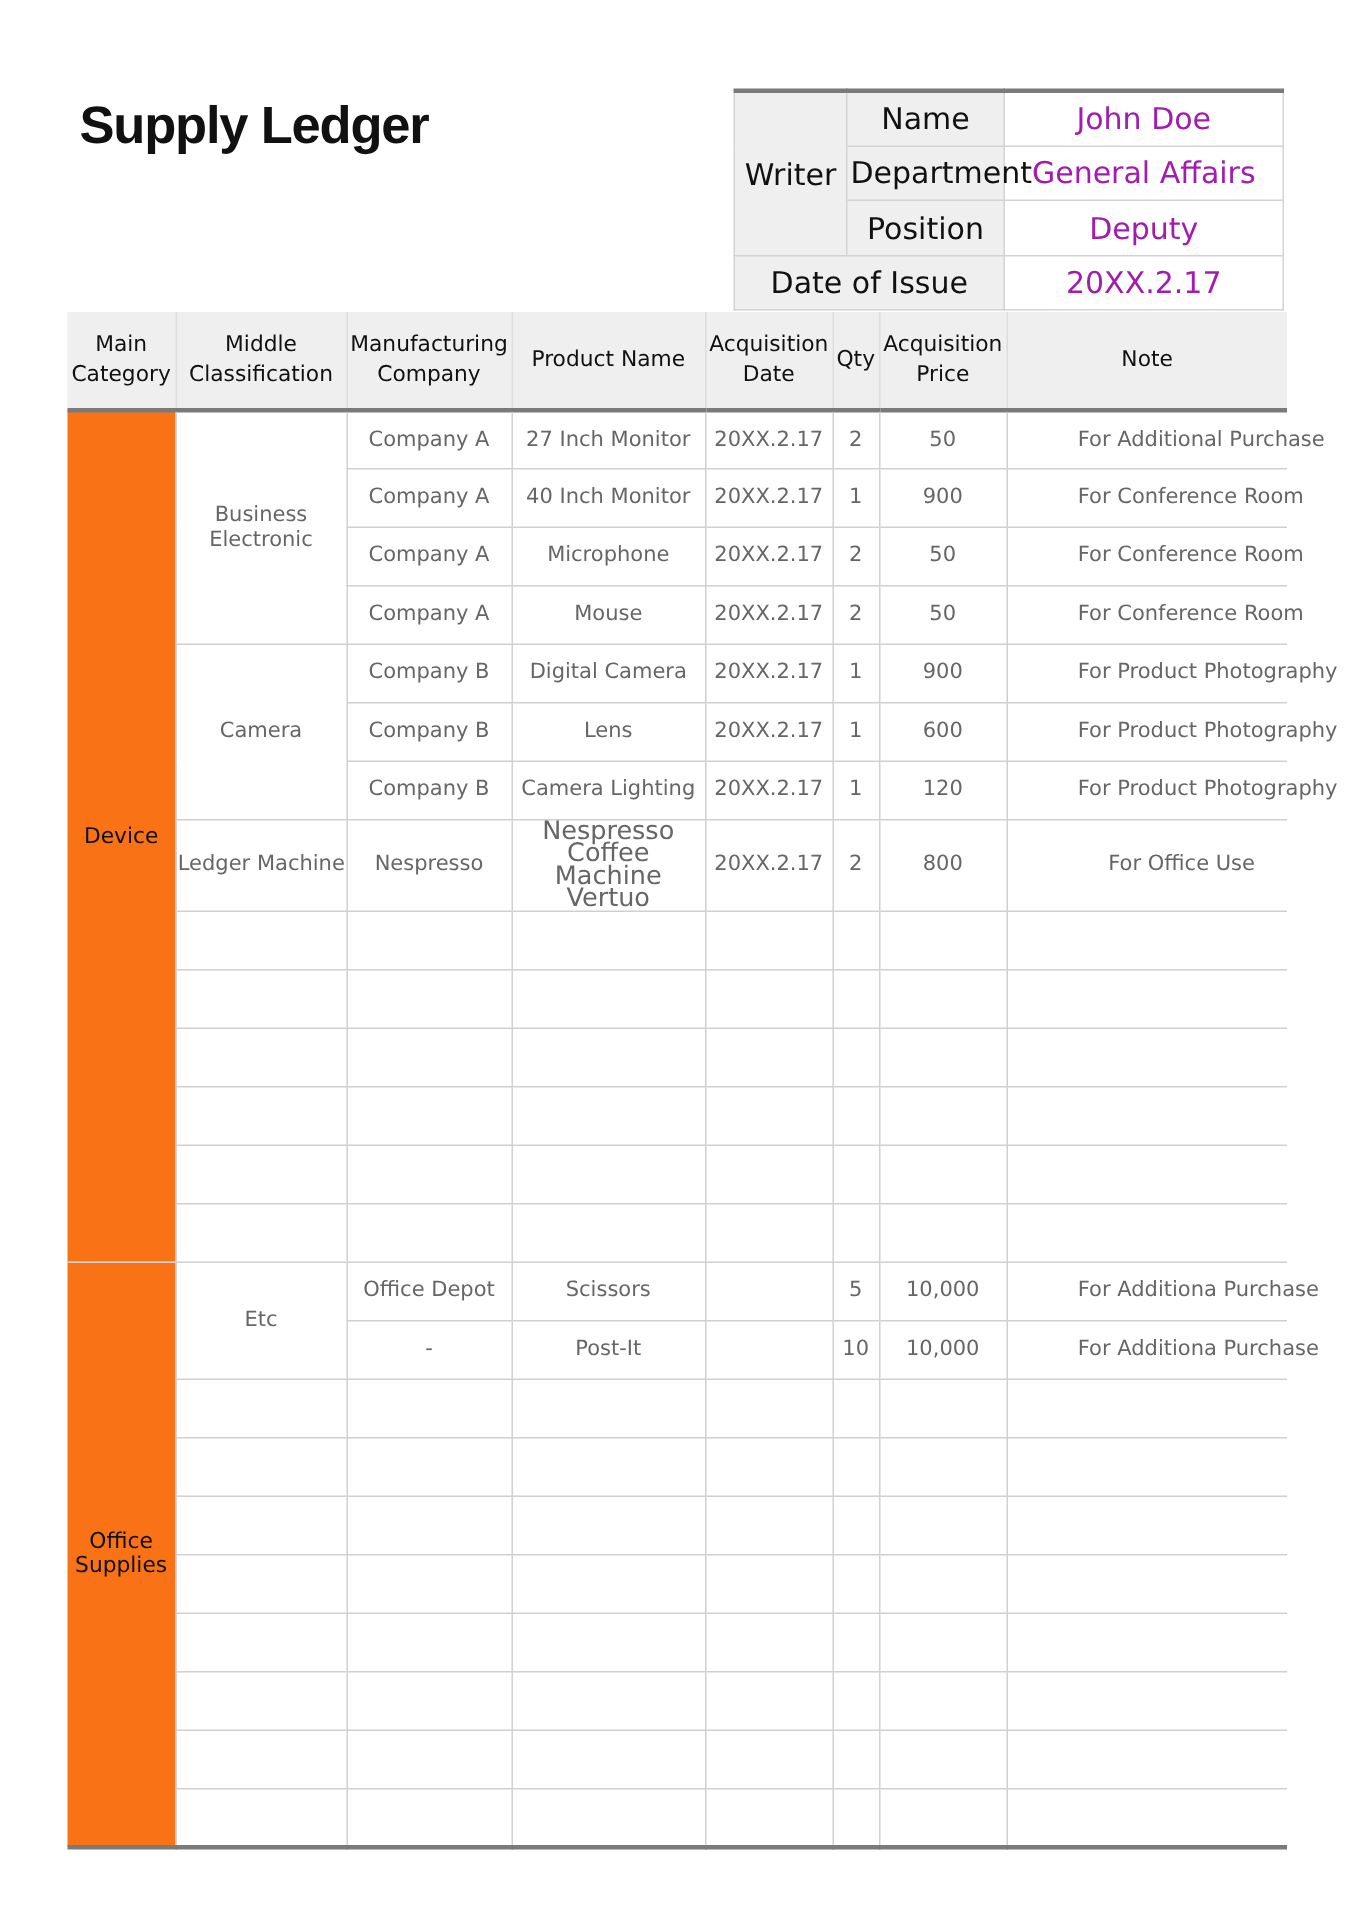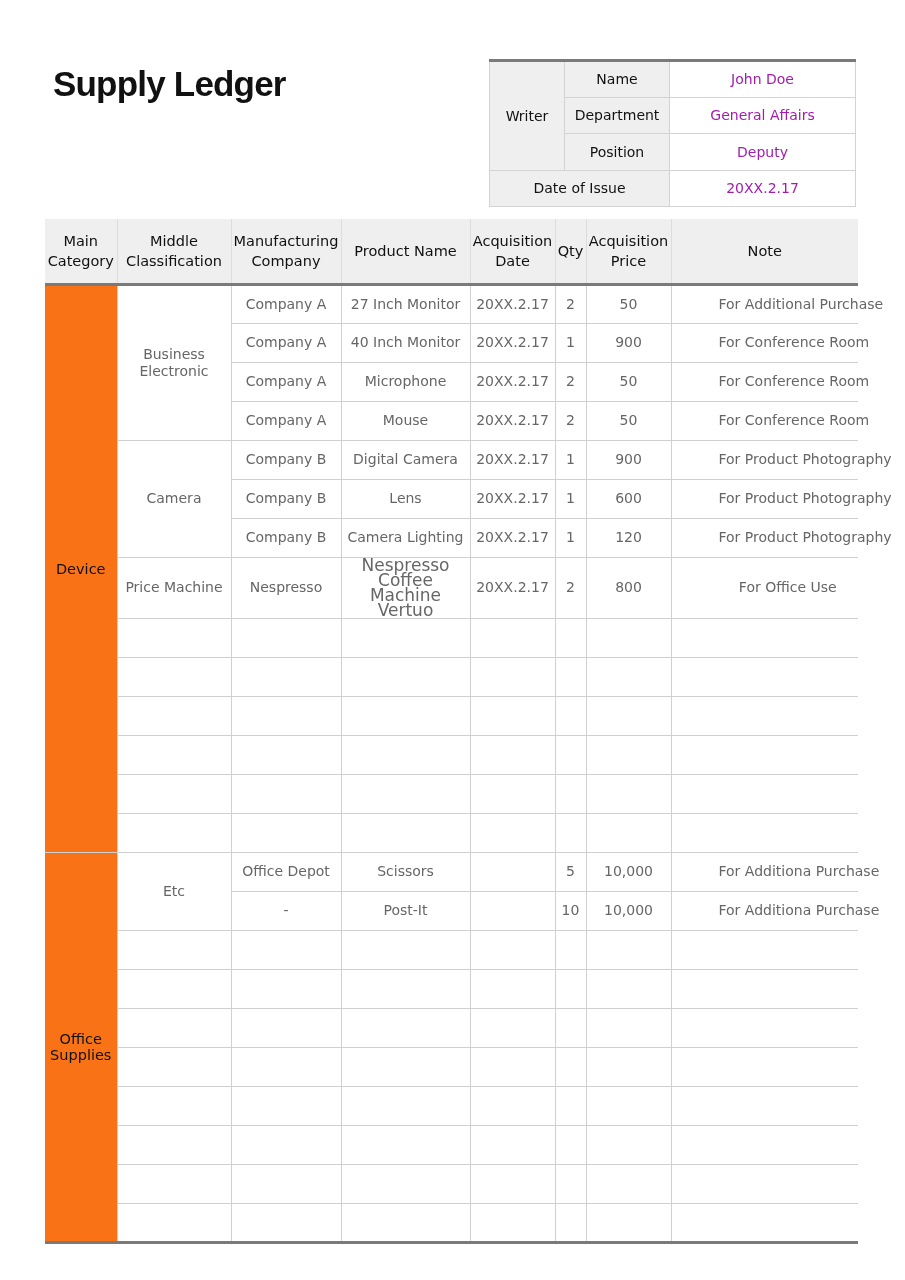--- a/index.html
+++ b/index.html
@@ -14,29 +14,29 @@
 
   
   .info {
     position: absolute; left: 489px; top: 59px; width: 366px;
     border-collapse: collapse; table-layout: fixed;
     border-top: 3px solid #7a7a7a;
   }
   .info td {
     border: 1px solid #d3d3d3; height: 36.5px;
     text-align: center; vertical-align: middle;
-    font-size: 14px; color: #222; padding: 0 2px;
+    font-size: 20px; color: #222; padding: 0 2px;
     white-space: nowrap;
   }
   .info td.lab { background: #efefef; color: #111; }
   .info td.val { background: #fff; color: #a21caf; }
 
   
   .ledger {
-    position: absolute; left: 45px; top: 219px; width: 813px;
+    position: absolute; left: 45px; top: 208px; width: 813px;
     border-collapse: collapse; table-layout: fixed;
     border-bottom: 3px solid #7a7a7a;
   }
   .ledger th {
     background: #efefef; font-weight: normal; color: #111;
     font-size: 14.5px; line-height: 20px; height: 65px;
     border-left: 1px solid #dcdcdc; border-right: 1px solid #dcdcdc;
     border-bottom: 3px solid #7a7a7a; padding: 0 1px;
     text-align: center; vertical-align: middle;
   }
@@ -167,21 +167,21 @@
     </tr>
     <tr>
       <td>Company B</td>
       <td>Camera Lighting</td>
       <td>20XX.2.17</td>
       <td>1</td>
       <td>120</td>
       <td>For Product Photography</td>
     </tr>
     <tr>
-      <td>Price Machine</td>
+      <td>Ledger Machine</td>
       <td>Nespresso</td>
       <td class="small">Nespresso Coffee Machine Vertuo</td>
       <td>20XX.2.17</td>
       <td>2</td>
       <td>800</td>
       <td>For Office Use</td>
     </tr>
 
     <tr>
         <td></td>

